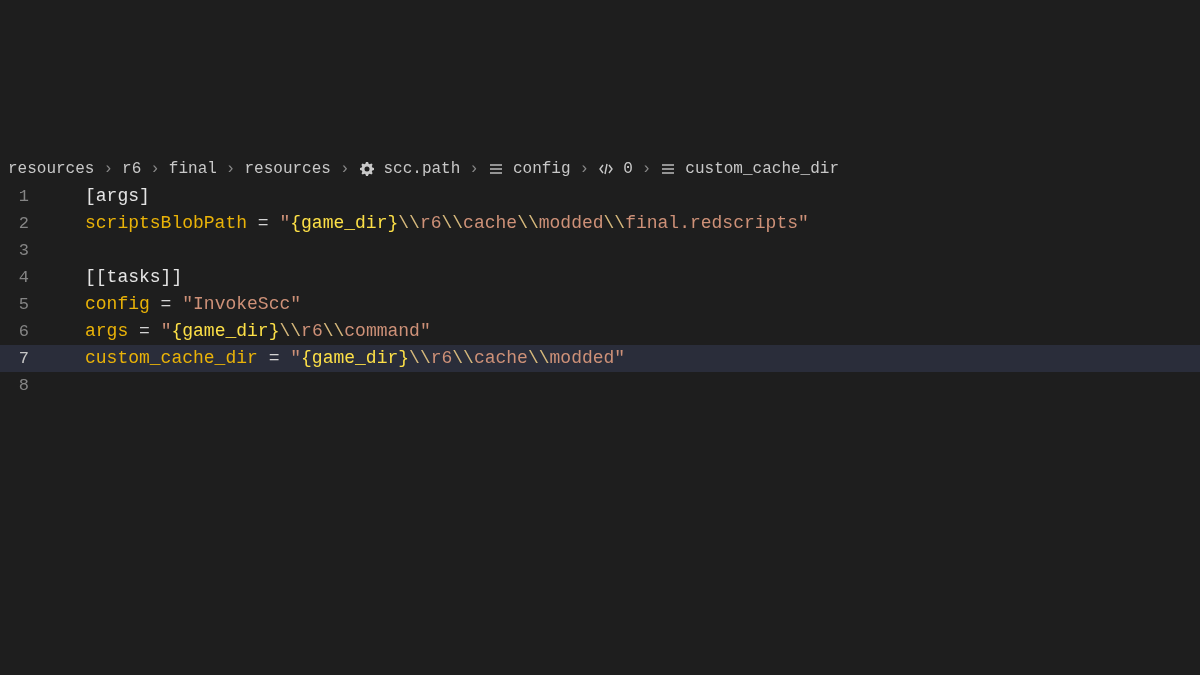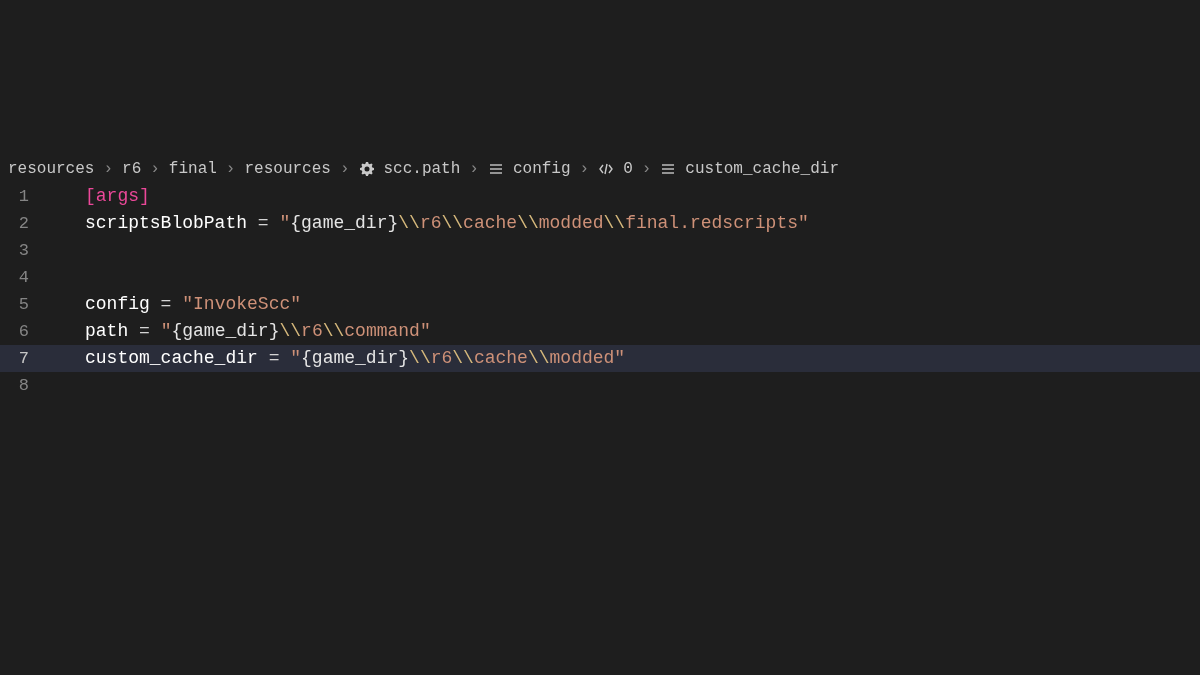--- a/index.html
+++ b/index.html
@@ -44,25 +44,25 @@
       font-size: 17px;
       flex: 0 0 55px;
       user-select: none;
     }
     .gutter.active { color: #c6c6c6; }
     .code {
       padding-left: 30px;
       white-space: pre;
       font-size: 18px;
     }
-    .sect { color: #ec4899; } 
-    .key { color: #ffffff; text-align: right; } 
+    .sect { color: #e5e5e5; } 
+    .key { color: #eab308; text-align: right; } 
     .eq { color: #d4d4d4; }
     .str { color: #ce9178; } 
-    .interp { color: #e5e5e5; } 
+    .interp { color: #fde047; } 
     .esc { color: #d7ba7d; } 
     .gear-icon svg, .list-icon svg, .code-icon svg { width: 16px; height: 16px; }
   </style>
 </head>
 <body>
 
 <div class="top-space"></div>
 
 <div class="breadcrumb">
   <span class="crumb">resources</span>
@@ -120,30 +120,31 @@
     <div class="code"><span class="key">scriptsBlobPath</span><span class="eq"> = </span><span class="str">"</span><span class="interp">{game_dir}</span><span class="esc">\\</span><span class="str">r6</span><span class="esc">\\</span><span class="str">cache</span><span class="esc">\\</span><span class="str">modded</span><span class="esc">\\</span><span class="str">final.redscripts</span><span class="str">"</span></div>
   </div>
 
   <div class="line">
     <div class="gutter">3</div>
     <div class="code"></div>
   </div>
 
   <div class="line">
     <div class="gutter">4</div>
+    <div class="code"><span class="sect">[[tasks]]</span></div>
   </div>
 
   <div class="line">
     <div class="gutter">5</div>
     <div class="code"><span class="key">config</span><span class="eq"> = </span><span class="str">"</span><span class="str">InvokeScc</span><span class="str">"</span></div>
   </div>
 
   <div class="line">
     <div class="gutter">6</div>
-    <div class="code"><span class="key">path</span><span class="eq"> = </span><span class="str">"</span><span class="interp">{game_dir}</span><span class="esc">\\</span><span class="str">r6</span><span class="esc">\\</span><span class="str">command</span><span class="str">"</span></div>
+    <div class="code"><span class="key">args</span><span class="eq"> = </span><span class="str">"</span><span class="interp">{game_dir}</span><span class="esc">\\</span><span class="str">r6</span><span class="esc">\\</span><span class="str">command</span><span class="str">"</span></div>
   </div>
 
   <div class="line active">
     <div class="gutter active">7</div>
     <div class="code"><span class="key">custom_cache_dir</span><span class="eq"> = </span><span class="str">"</span><span class="interp">{game_dir}</span><span class="esc">\\</span><span class="str">r6</span><span class="esc">\\</span><span class="str">cache</span><span class="esc">\\</span><span class="str">modded</span><span class="str">"</span></div>
   </div>
 
   <div class="line">
     <div class="gutter">8</div>
     <div class="code"></div>

